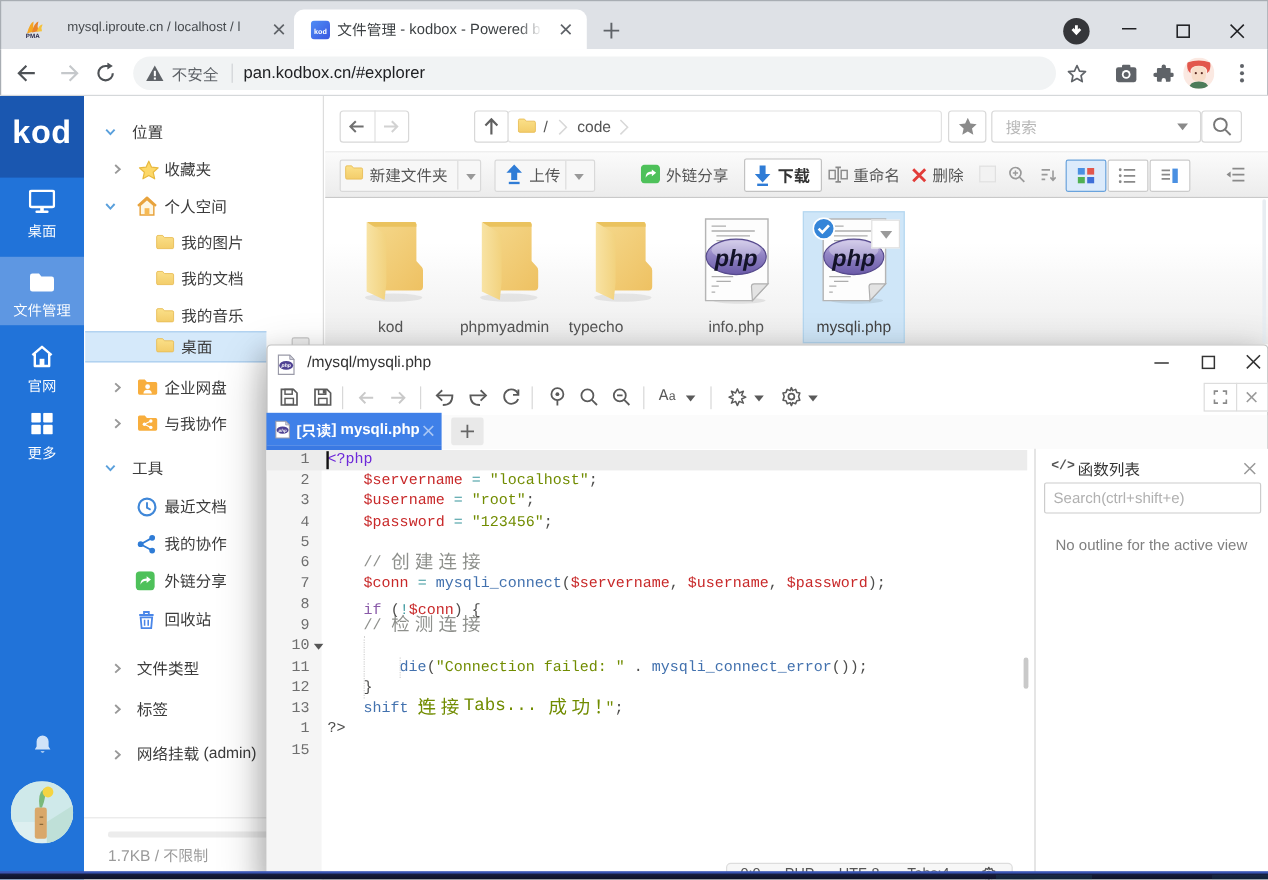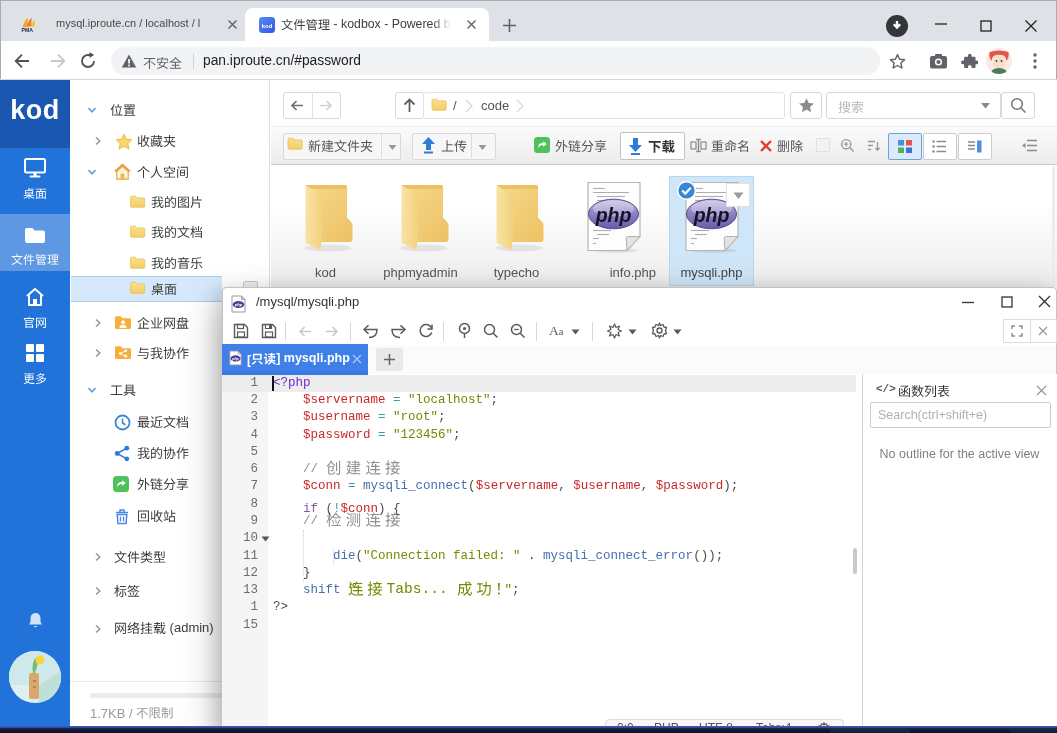--- a/index.html
+++ b/index.html
@@ -65,21 +65,21 @@
 <div class="a" style="left:111px;top:47px;width:769px;height:28px;background:#f1f3f4;border-radius:14px"></div>
 <svg class="a" style="left:121px;top:53px" width="16" height="16" viewBox="0 0 16 16">
     <path d="M8,1.5 L15.2,14.5 L0.8,14.5 Z" fill="#5f6368"></path>
     <rect x="7.2" y="6" width="1.7" height="4.5" fill="#fff"></rect>
     <rect x="7.2" y="11.6" width="1.7" height="1.7" fill="#fff"></rect>
   </svg>
 <div class="a" style="left:143px;top:53.5px"><svg width="39.0" height="16.1" viewBox="0 0 39.0 16.1" style="display:inline-block;vertical-align:-3.1px;overflow:visible">
       <path transform="translate(0,13.0) scale(0.0130,-0.0130)" d="M559 478C678 398 828 280 899 203L960 261C885 338 733 450 615 526ZM69 770V693H514C415 522 243 353 44 255C60 238 83 208 95 189C234 262 358 365 459 481V-78H540V584C566 619 589 656 610 693H931V770Z M1414 823C1430 793 1447 756 1461 725H1093V522H1168V654H1829V522H1908V725H1549C1534 758 1510 806 1491 842ZM1656 378C1625 297 1581 232 1524 178C1452 207 1379 233 1310 256C1335 292 1362 334 1389 378ZM1299 378C1263 320 1225 266 1193 223C1276 195 1367 162 1456 125C1359 60 1234 18 1082 -9C1098 -25 1121 -59 1130 -77C1293 -42 1429 10 1536 91C1662 36 1778 -23 1852 -73L1914 -8C1837 41 1723 96 1599 148C1660 209 1707 285 1742 378H1935V449H1430C1457 499 1482 549 1502 596L1421 612C1401 561 1372 505 1341 449H1069V378Z M2493 851C2392 692 2209 545 2026 462C2045 446 2067 421 2078 401C2118 421 2158 444 2197 469V404H2461V248H2203V181H2461V16H2076V-52H2929V16H2539V181H2809V248H2539V404H2809V470C2847 444 2885 420 2925 397C2936 419 2958 445 2977 460C2814 546 2666 650 2542 794L2559 820ZM2200 471C2313 544 2418 637 2500 739C2595 630 2696 546 2807 471Z" fill="#5f6368"></path>
     </svg></div>
 <div class="a" style="left:193px;top:53px;width:1px;height:16px;background:#d0d3d6"></div>
-<div class="a" style="left:203px;top:53px;font-size:13.8px;color:#202124">pan.iproute.cn/#password</div>
+<div class="a" style="left:203px;top:53px;font-size:13.8px;color:#202124">pan.kodbox.cn/#explorer</div>
 <svg class="a" style="left:889px;top:53px" width="17" height="17" viewBox="0 0 17 17">
     <path d="M8.5,1.6 L10.6,6.2 L15.6,6.7 L11.9,10.1 L12.9,15 L8.5,12.5 L4.1,15 L5.1,10.1 L1.4,6.7 L6.4,6.2 Z" fill="none" stroke="#5f6368" stroke-width="1.4" stroke-linejoin="round"></path>
   </svg>
 <svg class="a" style="left:929px;top:53px" width="19" height="17" viewBox="0 0 19 17">
     <rect x="1" y="3" width="17" height="12.5" rx="2" fill="#5f6368"></rect>
     <rect x="6" y="1" width="7" height="4" rx="1" fill="#5f6368"></rect>
     <circle cx="9.5" cy="9" r="3.6" fill="#fff"></circle>
     <circle cx="9.5" cy="9" r="2.1" fill="#5f6368"></circle>
   </svg>
 <svg class="a" style="left:961px;top:53px" width="17" height="17" viewBox="0 0 17 17">
@@ -566,22 +566,22 @@
 <div class="a" style="left:726px;top:183px;width:24px;height:24px;background:#fff;border:1px solid #e0e0e0"></div>
 <svg class="a" style="left:733px;top:192px" width="11" height="8" viewBox="0 0 11 8">
     <path d="M0.5,0.5 L5.5,7 L10.5,0.5 Z" fill="#9a9a9a"></path>
   </svg>
 <svg class="a" style="left:677px;top:181px" width="19" height="19" viewBox="0 0 19 19">
     <circle cx="9.5" cy="9.5" r="8.8" fill="#3585d8" stroke="#fff" stroke-width="1.4"></circle>
     <path d="M5.2,9.5 L8.3,12.6 L13.8,6.8" stroke="#fff" stroke-width="2.2" fill="none"></path>
   </svg>
 <div class="a" style="left:283px;top:265px;width:85px;text-align:center;font-size:13px;color:#555">kod</div>
 <div class="a" style="left:378px;top:265px;width:85px;text-align:center;font-size:13px;color:#555">phpmyadmin</div>
-<div class="a" style="left:474px;top:265px;width:85px;text-align:center;font-size:13px;color:#555">typecho</div>
-<div class="a" style="left:571px;top:265px;width:85px;text-align:right;font-size:13px;color:#555">info.php</div>
+<div class="a" style="left:474px;top:265px;width:85px;text-align:left;font-size:13px;color:#555">typecho</div>
+<div class="a" style="left:571px;top:265px;width:85px;text-align:center;font-size:13px;color:#555">info.php</div>
 <div class="a" style="left:669px;top:265px;width:85px;text-align:center;font-size:13px;color:#444">mysqli.php</div>
 <div class="a" style="left:222px;top:287px;width:835px;height:446px;background:#fff;border:1px solid #c2c2c2;border-radius:4px 4px 0 0;box-shadow:0 16px 40px rgba(0,0,0,0.30),-7px 4px 18px rgba(0,0,0,0.12)"></div>
 <svg class="a" style="left:231px;top:295px" width="15" height="18" viewBox="0 0 15 18">
 <path d="M1,1 L10.5,1 L14,4.5 L14,17 L1,17 Z" fill="#fff" stroke="#9a9aa8" stroke-width="1"></path>
 <path d="M10.5,1 L10.5,4.5 L14,4.5 Z" fill="#d8d8e2" stroke="#9a9aa8" stroke-width="0.8"></path>
 <ellipse cx="7.5" cy="9.5" rx="5.8" ry="3.6" fill="#4f4293"></ellipse>
 <text x="7.5" y="11.2" text-anchor="middle" font-size="4.2" font-weight="bold" font-style="italic" fill="#fff" font-family="Liberation Sans">php</text>
   </svg>
 <div class="a" style="left:256px;top:294px;font-size:13px;color:#333">/mysql/mysqli.php</div>
 <svg class="a" style="left:961px;top:296px" width="14" height="12" viewBox="0 0 14 12">
@@ -633,21 +633,21 @@
 <svg class="a" style="left:483px;top:323px" width="16" height="16" viewBox="0 0 16 16">
     <circle cx="6.5" cy="6.5" r="5" fill="none" stroke="#5a5a5a" stroke-width="1.5"></circle>
     <path d="M10.2,10.2 L14.5,14.5" stroke="#5a5a5a" stroke-width="1.5"></path>
   </svg>
 <svg class="a" style="left:510px;top:323px" width="16" height="16" viewBox="0 0 16 16">
     <circle cx="6.5" cy="6.5" r="5" fill="none" stroke="#5a5a5a" stroke-width="1.5"></circle>
     <path d="M10.2,10.2 L14.5,14.5" stroke="#5a5a5a" stroke-width="1.5"></path>
     <path d="M4.2,6.5 L8.8,6.5" stroke="#5a5a5a" stroke-width="1.3"></path>
   </svg>
 <div class="a" style="left:536px;top:322px;width:1px;height:19px;background:#d8d8d8"></div>
-<div class="a" style="left:549px;top:323px;font-size:13.5px;color:#5a5a5a;font-family:Liberation Serif, serif">A<span style="font-size:10.5px">a</span></div>
+<div class="a" style="left:549px;top:323px;font-size:13.5px;color:#5a5a5a;font-family:Liberation Mono, monospace">A<span style="font-size:10.5px">a</span></div>
 <svg class="a" style="left:571px;top:329px" width="9" height="6" viewBox="0 0 9 6">
     <path d="M0.5,0.5 L4.5,5.5 L8.5,0.5 Z" fill="#5a5a5a"></path>
   </svg>
 <div class="a" style="left:592px;top:322px;width:1px;height:19px;background:#d8d8d8"></div>
 <svg class="a" style="left:606px;top:323px" width="17" height="16" viewBox="0 0 17 16">
     <path d="M8.5,1 L10,4.5 L13.5,3 L12,6.5 L15.5,8 L12,9.5 L13.5,13 L10,11.5 L8.5,15 L7,11.5 L3.5,13 L5,9.5 L1.5,8 L5,6.5 L3.5,3 L7,4.5 Z" fill="none" stroke="#5a5a5a" stroke-width="1.2" stroke-linejoin="round"></path>
   </svg>
 <svg class="a" style="left:628px;top:329px" width="9" height="6" viewBox="0 0 9 6">
     <path d="M0.5,0.5 L4.5,5.5 L8.5,0.5 Z" fill="#5a5a5a"></path>
   </svg>

